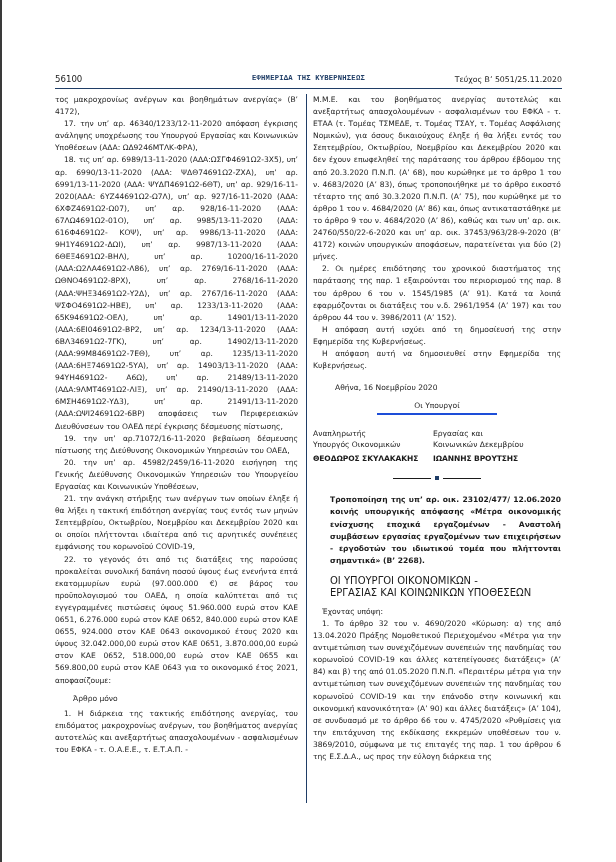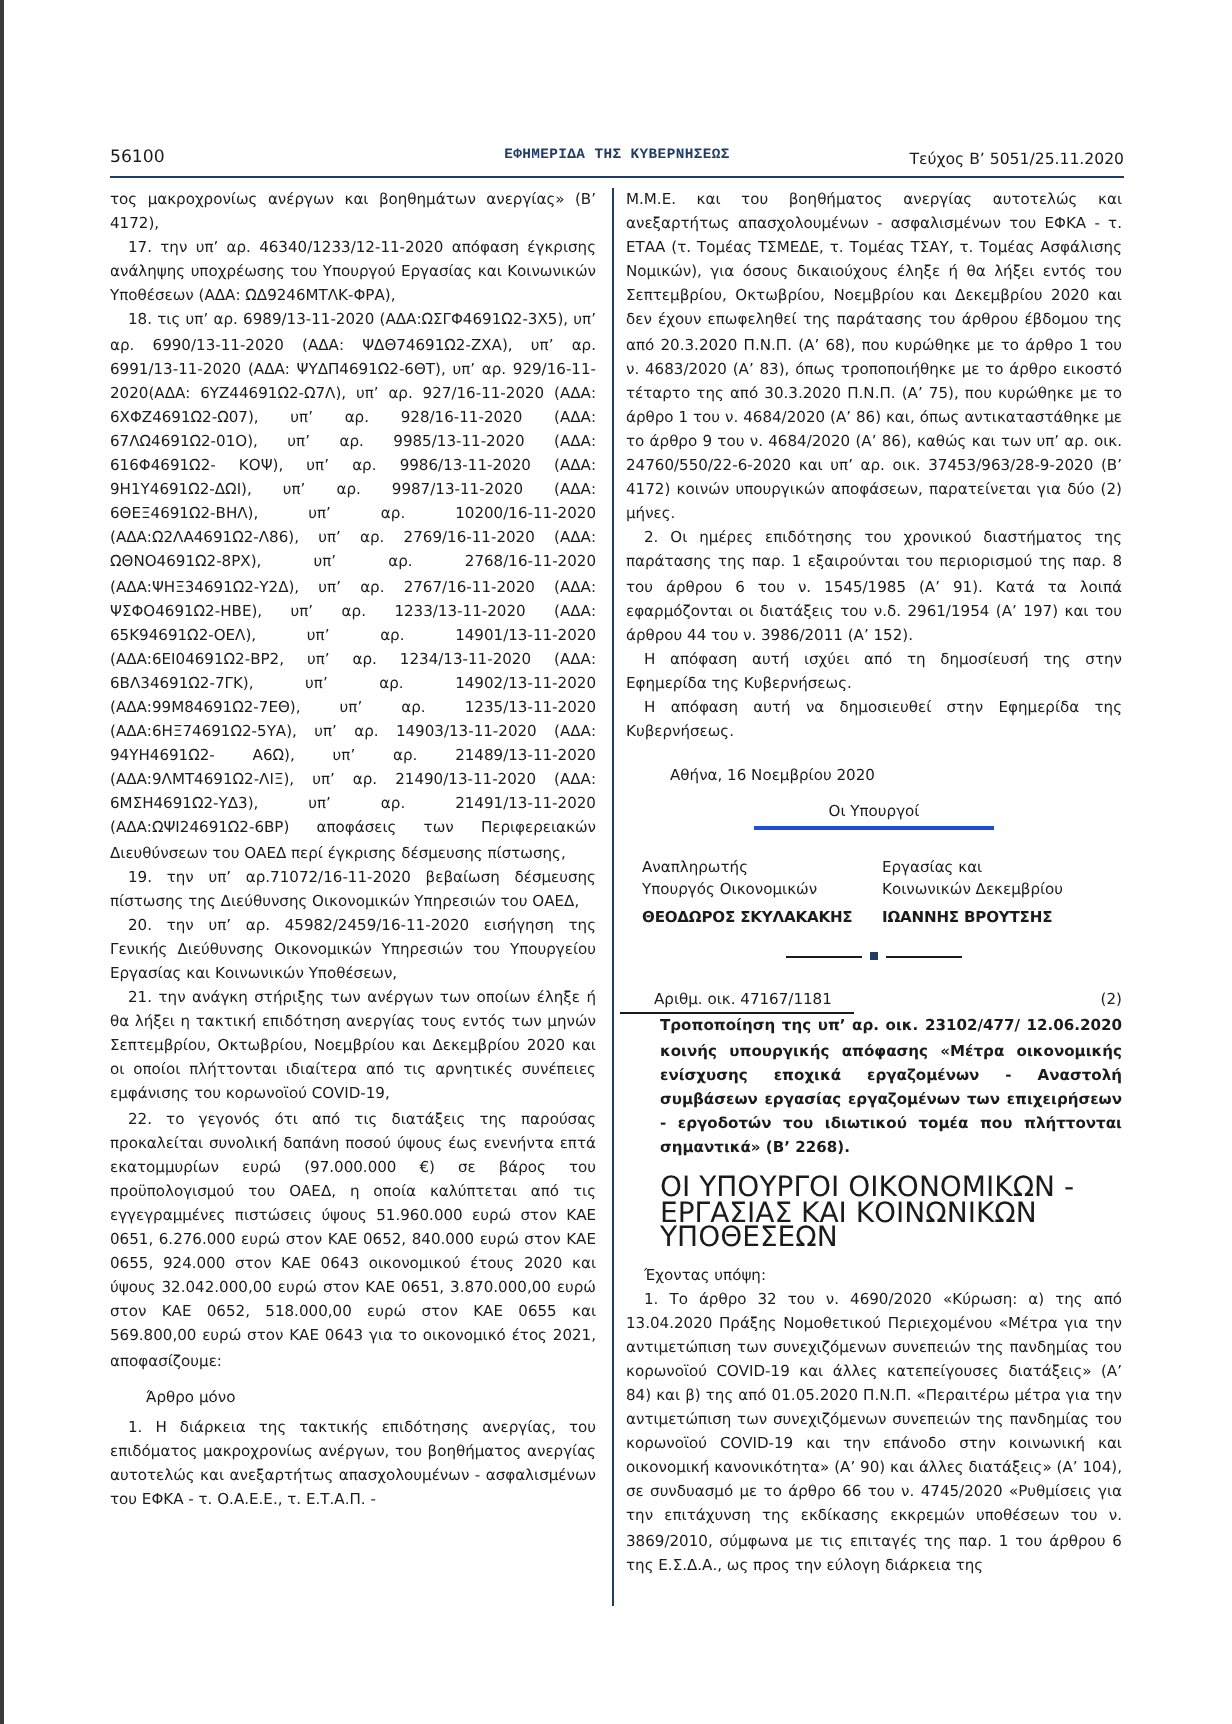--- a/index.html
+++ b/index.html
@@ -15,31 +15,31 @@
   .header-rule { position: absolute; left: 55px; top: 88px; width: 507px; height: 1px; background: #1f3d66; }
   .col-divider { position: absolute; left: 306px; top: 94px; width: 1px; height: 709px; background: #1f3d66; }
   .col { position: absolute; top: 94px; width: 243px; font-size: 7.55px; line-height: 12.1px; }
   .col-left { left: 55px; }
   .col-right { left: 313px; width: 248px; }
   .col p { margin: 0; text-align: justify; }
   .col p.ind { text-indent: 9px; }
   .article-title { margin: 6px 0 3px 0 !important; text-indent: 18px; }
   .place-date { margin: 10px 0 6px 0 !important; text-indent: 22px; }
   .ministers-title { text-align: center !important; width: 120px; margin: 0 auto 13px auto !important; border-bottom: 2px solid #1d4ed8; padding-bottom: 1px; }
-  .signers { display: flex; justify-content: flex-end; }
+  .signers { display: flex; justify-content: flex-start; }
   .signer { width: 120px; }
   .signer div { line-height: 11px; }
   .signer .name { font-weight: bold; margin-top: 3px; letter-spacing: -0.1px; }
   .sep { display: flex; align-items: center; justify-content: center; margin: 12px 0 14px 0; }
   .sep .line { width: 38px; height: 1px; background: #1b1b1b; }
   .sep .dot { width: 4px; height: 4px; background: #1f3d66; margin: 0 4px; }
   .decision-head { display: flex; justify-content: space-between; }
   .decision-number { border-bottom: 1px solid #1b1b1b; margin-left: -3px; padding-left: 17px; width: 100px; }
   .decision-title { padding-left: 17px; font-weight: bold; text-align: justify; margin-top: 1px; }
-  .ministries { padding-left: 17px; font-size: 14px; line-height: 12.5px; margin: 8px 0 6px 0; }
+  .ministries { padding-left: 17px; font-size: 10px; line-height: 12.5px; margin: 8px 0 6px 0; }
   .considering { text-indent: 9px; }
 </style>
 </head>
 <body>
 
 <div class="left-edge"></div>
 
 <div class="header">
   <span class="page-no">56100</span>
   <span class="gazette">ΕΦΗΜΕΡΙΔΑ ΤΗΣ ΚΥΒΕΡΝΗΣΕΩΣ</span>
@@ -81,24 +81,20 @@
       <div class="name">ΙΩΑΝΝΗΣ ΒΡΟΥΤΣΗΣ</div>
     </div>
   </div>
 
   <div class="sep">
     <span class="line"></span>
     <span class="dot"></span>
     <span class="line"></span>
   </div>
 
-  <div class="decision-head">
-    <span class="decision-number">Αριθμ. οικ. 47167/1181</span>
-    <span>(2)</span>
-  </div>
   <p class="decision-title">Τροποποίηση της υπ’ αρ. οικ. 23102/477/ 12.06.2020 κοινής υπουργικής απόφασης «Μέτρα οικονομικής ενίσχυσης εποχικά εργαζομένων - Αναστολή συμβάσεων εργασίας εργαζομένων των επιχειρήσεων - εργοδοτών του ιδιωτικού τομέα που πλήττονται σημαντικά» (Β’ 2268).</p>
   <div class="ministries">
     <div>ΟΙ ΥΠΟΥΡΓΟΙ  ΟΙΚΟΝΟΜΙΚΩΝ -</div>
     <div>ΕΡΓΑΣΙΑΣ ΚΑΙ ΚΟΙΝΩΝΙΚΩΝ ΥΠΟΘΕΣΕΩΝ</div>
   </div>
   <p class="considering">Έχοντας υπόψη:</p>
   <p class="ind">1. Το άρθρο 32 του ν. 4690/2020 «Κύρωση: α) της από 13.04.2020 Πράξης Νομοθετικού Περιεχομένου «Μέτρα για την αντιμετώπιση των συνεχιζόμενων συνεπειών της πανδημίας του κορωνοϊού COVID-19 και άλλες κατεπείγουσες διατάξεις» (Α’ 84) και β) της από 01.05.2020 Π.Ν.Π. «Περαιτέρω μέτρα για την αντιμετώπιση των συνεχιζόμενων συνεπειών της πανδημίας του κορωνοϊού COVID-19 και την επάνοδο στην κοινωνική και οικονομική κανονικότητα» (Α’ 90) και άλλες διατάξεις» (Α’ 104), σε συνδυασμό με το άρθρο 66 του ν. 4745/2020 «Ρυθμίσεις για την επιτάχυνση της εκδίκασης εκκρεμών υποθέσεων του ν. 3869/2010, σύμφωνα με τις επιταγές της παρ. 1 του άρθρου 6 της Ε.Σ.Δ.Α., ως προς την εύλογη διάρκεια της</p>
 </div>
 
 </body></html>

